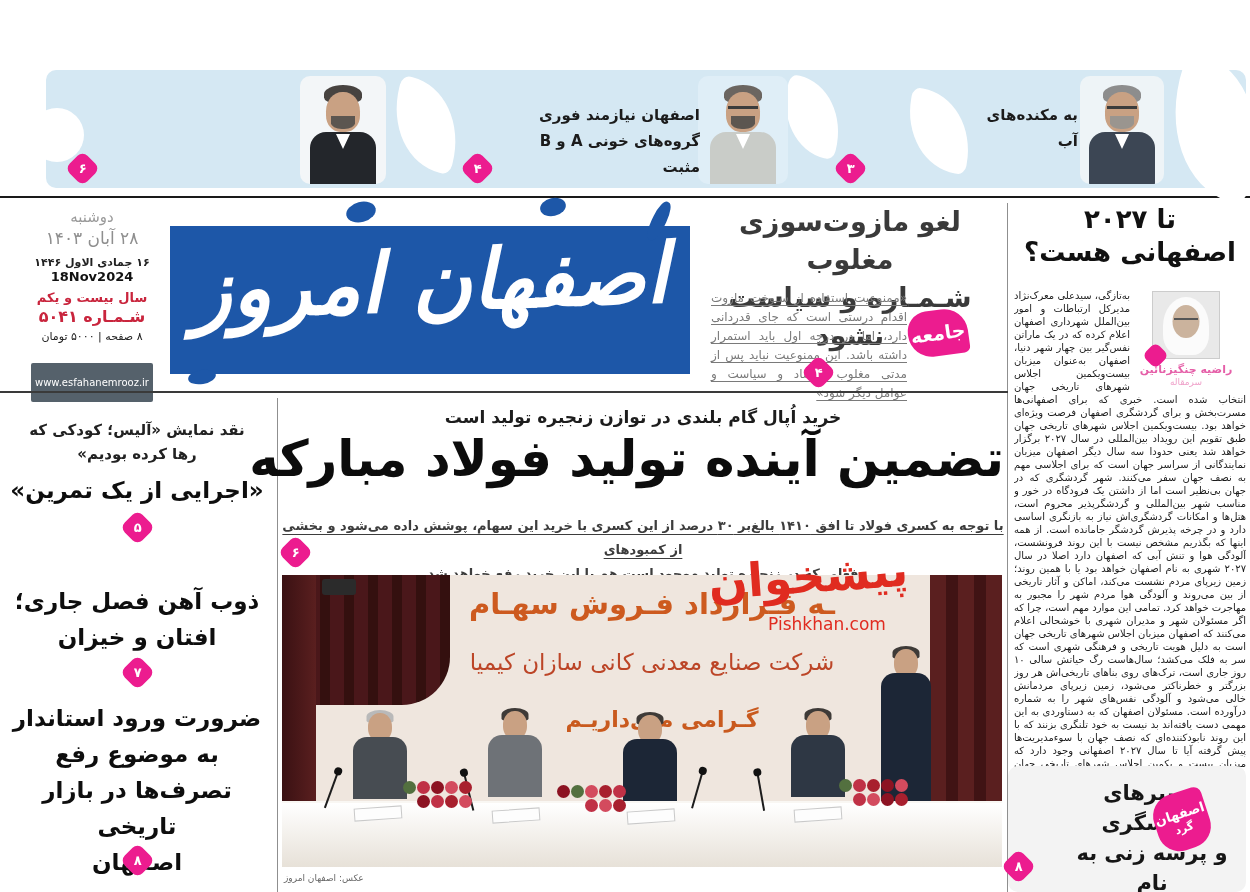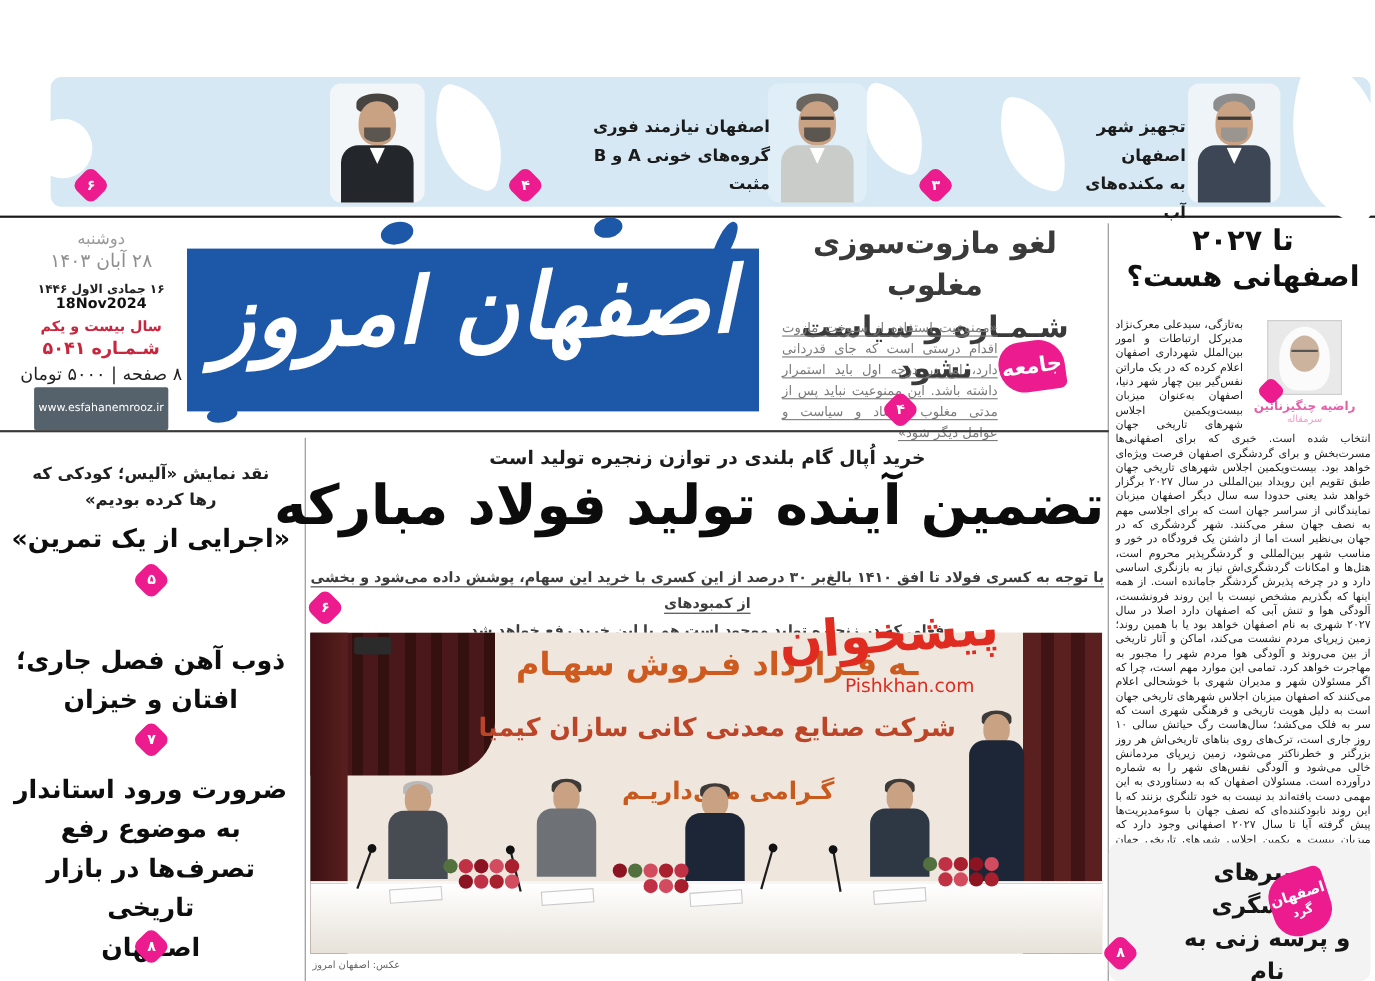--- a/index.html
+++ b/index.html
@@ -27,21 +27,21 @@
 
   
   .rule{position:absolute;background:#1a1a1a}
   .dateblock{position:absolute;left:16px;top:208px;width:152px;text-align:center;color:#333}
   .dateblock .wday{color:#9a9a9a;font-size:15px;margin-bottom:2px}
   .dateblock .dfa{color:#8f8f8f;font-size:17px;margin-bottom:8px}
   .dateblock .dhj{font-size:11px;font-weight:bold;color:#222}
   .dateblock .den{font-size:13px;font-weight:bold;color:#111;margin-bottom:6px;direction:ltr}
   .dateblock .yr{color:#c9253d;font-weight:bold;font-size:13px}
   .dateblock .iss{color:#c9253d;font-weight:bold;font-size:16px;margin:2px 0 4px}
-  .dateblock .pp{font-size:16px;color:#222;margin-bottom:3px}
+  .dateblock .pp{font-size:11px;color:#222;margin-bottom:20px}
   .dateblock .web{background:#55616b;color:#fff;font-size:10px;direction:ltr;border-radius:2px;padding:14px 4px;display:inline-block}
   .logo{position:absolute;left:170px;top:226px;width:520px;height:148px;background:#1d57a8;overflow:hidden}
   .logo .cal{position:absolute;left:0;right:0;top:8px;text-align:center;color:#fff;font-size:82px;font-weight:bold;font-style:italic;white-space:nowrap;transform:rotate(-2deg)}
   .logo-swash{position:absolute;background:#1d57a8;border-radius:50%}
 
   .lead{position:absolute;left:693px;top:203px;width:314px}
   .lead .hl{font-weight:bold;font-size:27px;line-height:38px;color:#3a3a3a;text-align:center}
   .lead .quote{position:absolute;top:86px;right:100px;width:196px;font-size:12px;line-height:19px;color:#7a7a7a;text-align:justify;text-decoration:underline;text-underline-offset:3px}
   .tag-blob{position:absolute;background:#ec1c8f;color:#fff;font-weight:bold;display:flex;align-items:center;justify-content:center;z-index:5}
 
@@ -72,21 +72,21 @@
   .mainhl{position:absolute;left:282px;top:430px;width:722px;text-align:center;font-weight:bold;font-size:50px;letter-spacing:-1px;color:#0c0c0c;white-space:nowrap}
   .subhd{position:absolute;left:282px;top:514px;width:722px;text-align:center;font-weight:bold;font-size:13px;line-height:24px;color:#3d3d3d;text-decoration:underline;text-underline-offset:4px}
 
   
   .photo{position:absolute;left:282px;top:575px;width:720px;height:292px;background:#efe6de;overflow:hidden}
   .curtainL{position:absolute;left:0;top:0;width:168px;height:130px;background:repeating-linear-gradient(90deg,#4a171a 0 14px,#34100f 14px 24px);border-bottom-right-radius:48px}
   .curtainEdge{position:absolute;left:0;top:0;width:34px;height:292px;background:linear-gradient(90deg,#3a1113,#5a1f1f)}
   .curtainR{position:absolute;right:0;top:0;width:72px;height:292px;background:repeating-linear-gradient(90deg,#5a1f1f 0 16px,#401314 16px 28px)}
   .projector{position:absolute;left:40px;top:4px;width:34px;height:16px;background:#2b2b2b;border-radius:3px}
   .bd1{position:absolute;left:120px;top:12px;width:500px;text-align:center;font-weight:bold;font-size:29px;color:#cd5a1f;z-index:1}
-  .bd2{position:absolute;left:140px;top:74px;width:460px;text-align:center;font-weight:bold;font-size:23px;color:#bc4527;z-index:1}
+  .bd2{position:absolute;left:140px;top:74px;width:460px;text-align:center;font-weight:normal;font-size:23px;color:#bc4527;z-index:1}
   .bd3{position:absolute;left:250px;top:132px;width:260px;text-align:center;font-weight:bold;font-size:22px;color:#c95a1e;z-index:1}
   .person{position:absolute;z-index:2;width:56px}
   .person .head{position:absolute;left:50%;transform:translateX(-50%);top:0;width:24px;height:28px;background:#c9a183;border-radius:48% 48% 44% 44%}
   .person .hair{position:absolute;left:50%;transform:translateX(-50%);top:-3px;width:27px;height:13px;background:#3e3a37;border-radius:50% 50% 20% 20%}
   .person .torso{position:absolute;left:50%;transform:translateX(-50%);top:24px;width:54px;height:62px;background:#2e3744;border-radius:14px 14px 0 0}
   .person.stand .torso{height:150px;width:50px}
   .person.gray .hair{background:#b9b9b9}.person.gray .torso{background:#474c52}
   .person.suitgray .torso{background:#6e7277}
   .person.navy .torso{background:#1c2636}
   .table{position:absolute;left:0;bottom:0;width:100%;height:64px;background:linear-gradient(#ffffff,#e7e1d8);border-top:2px solid #f9f7f3;z-index:3}
@@ -134,21 +134,20 @@
         <div class="glasses"></div>
         <div class="beard"></div>
         <div class="torso"></div>
         <div class="shirt"></div>
     </div>
     <div class="num" style="left:419px;top:86px">
         <span>۴</span>
       </div>
 
     <div class="teaser-title" style="left:928px;top:32px;width:104px;font-size:15px;line-height:26px">
-      <span style="display:block">تجهیز شهر اصفهان</span>
       <span style="display:block">به مکنده‌های آب</span>
     </div>
     <div class="bust v-a" style="left:1034px;top:6px;width:84px;height:108px">
       <div class="hair"></div>
         <div class="head"></div>
         <div class="glasses"></div>
         <div class="beard"></div>
         <div class="torso"></div>
         <div class="shirt"></div>
     </div>

